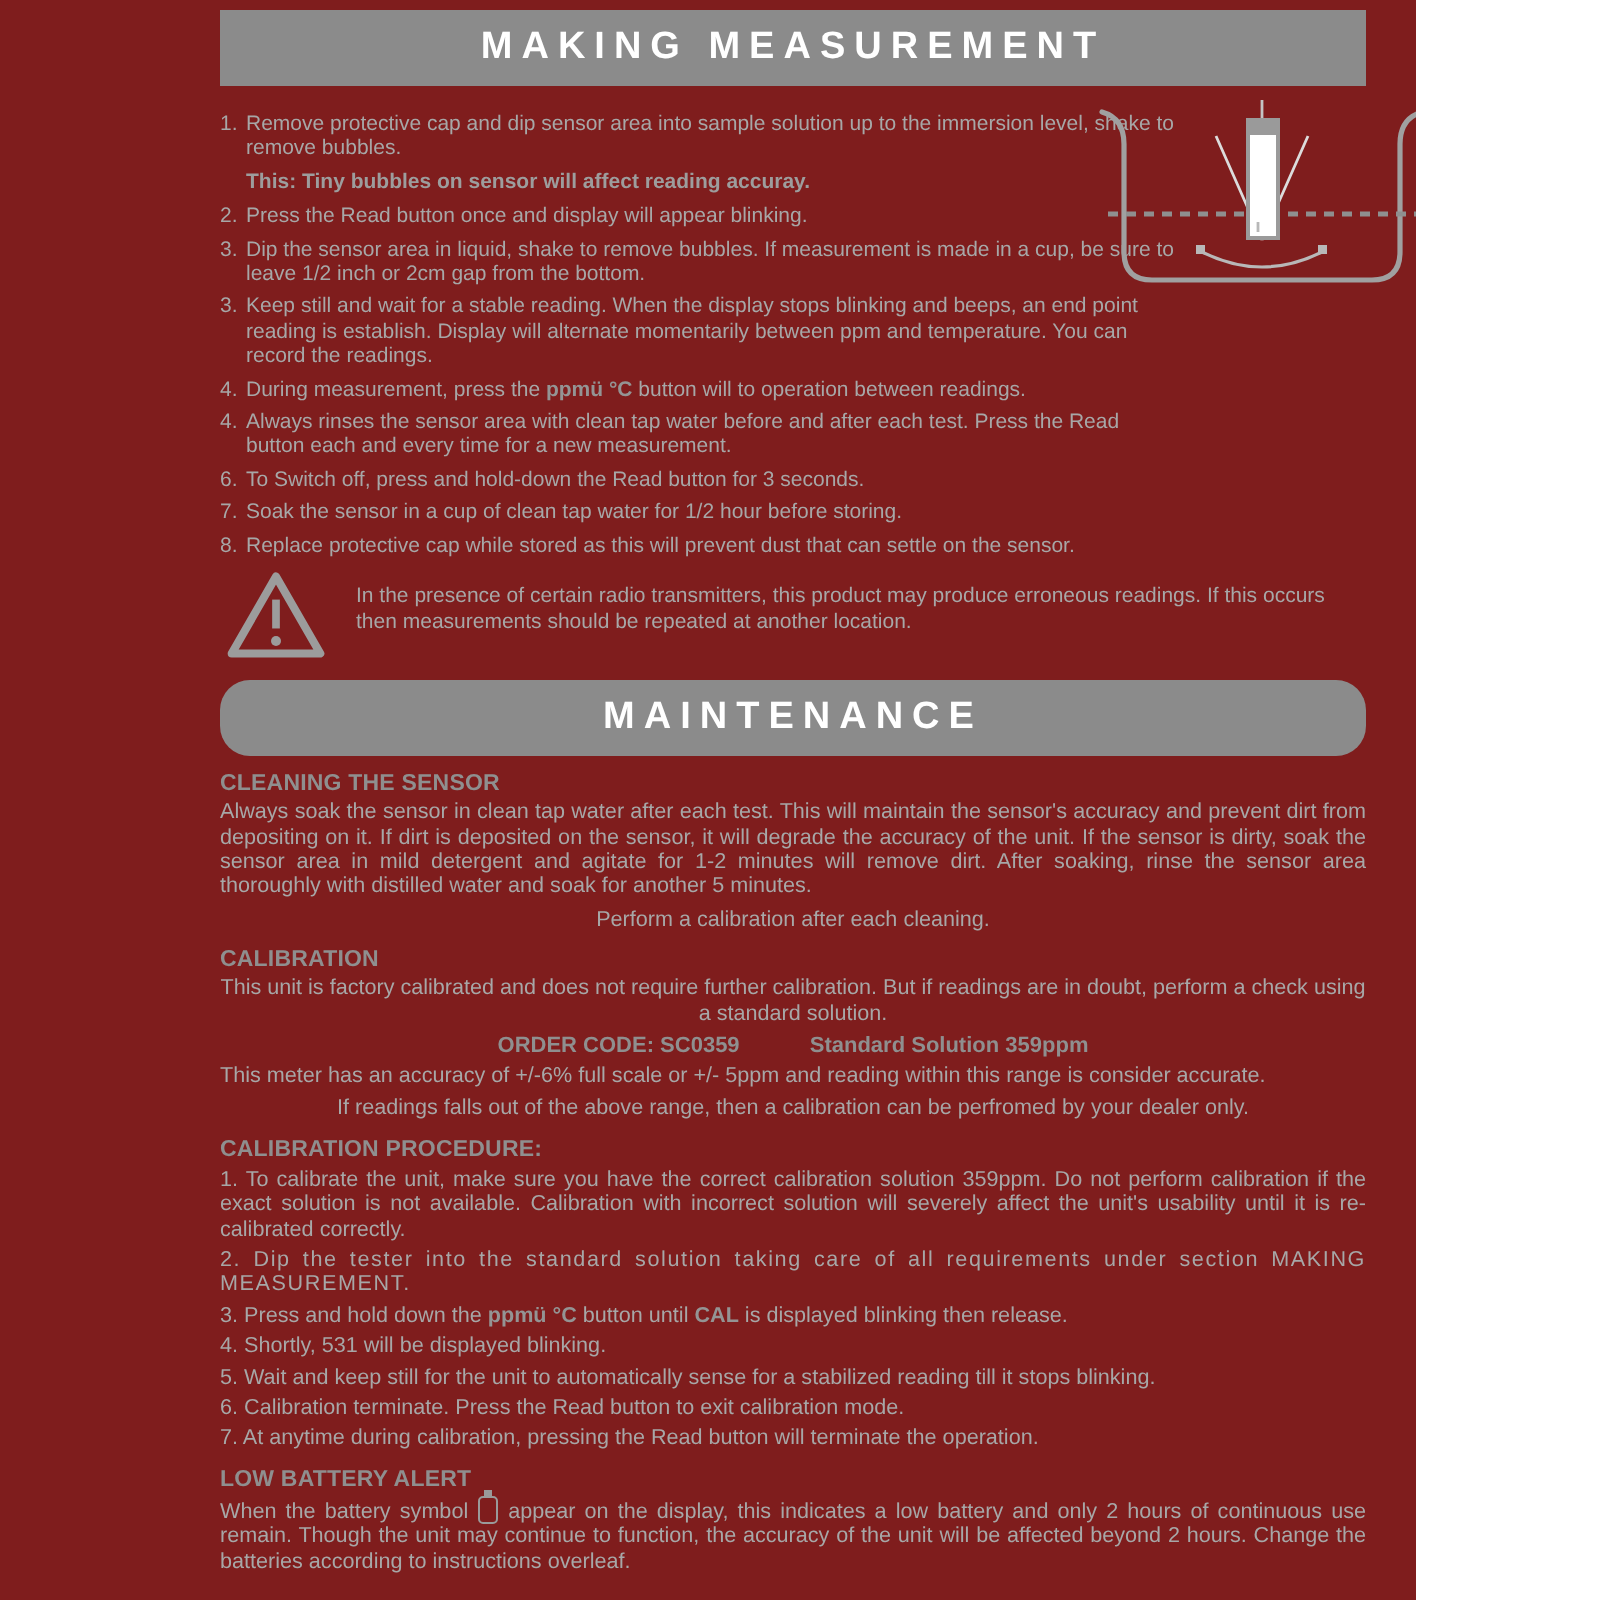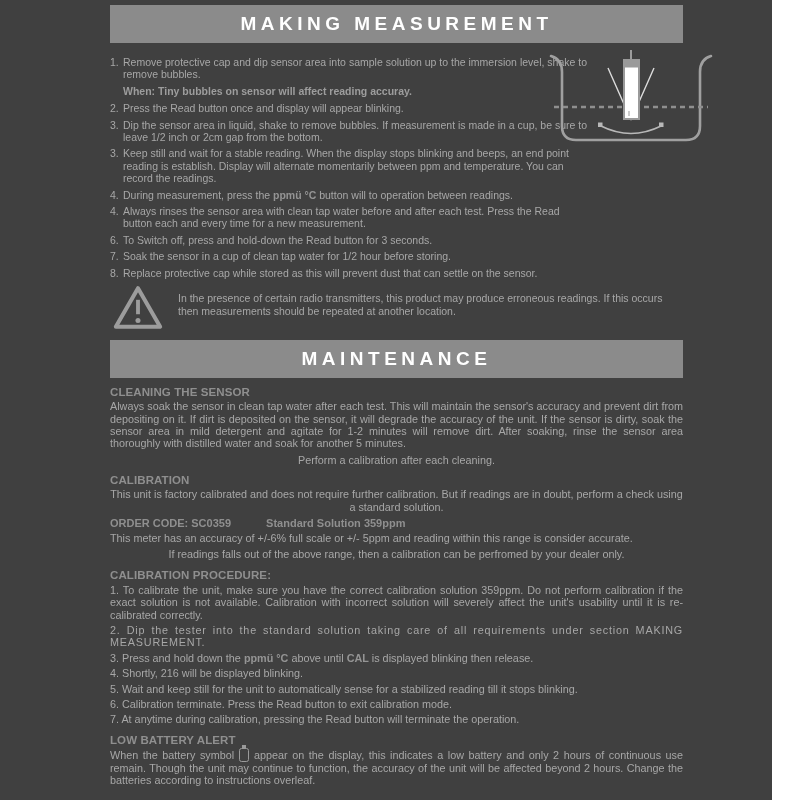--- a/index.html
+++ b/index.html
@@ -1,32 +1,32 @@
 <!DOCTYPE html>
 <html><head>
 <meta charset="utf-8">
 <style>
   * { margin:0; padding:0; box-sizing:border-box; }
   html,body { background:#ffffff; }
   .page {
     position:relative;
-    width:772px; height:800px;
-    background:#404040;
+    width:708px; height:800px;
+    background:#7f1d1d;
     font-family:"Liberation Sans", sans-serif;
     overflow:hidden;
   }
   .content { position:relative; margin-left:110px; width:573px; }
 
   .section-bar {
     background:#8b8b8b;
     height:38px;
     display:flex; align-items:center; justify-content:center;
   }
   .bar1 { margin-top:5px; }
-  .bar2 { margin-top:9px; }
+  .bar2 { margin-top:9px;border-radius:15px; }
   .section-bar .bar-title {
     color:#ffffff;
     font-size:19px;
     font-weight:bold;
     letter-spacing:4.5px;
     white-space:nowrap;
   }
 
   
   .instr-list { margin-top:13px; color:#a7a7a7; font-size:10.5px; line-height:12.4px; }
@@ -49,21 +49,21 @@
   .m-heading {
     margin-top:8px;
     font-size:11.5px; font-weight:bold; color:#8f8f8f; letter-spacing:0.1px;
   }
   .m-para {
     margin-top:2px; margin-bottom:4px;
     color:#a7a7a7; font-size:10.8px; line-height:12.4px;
     text-align:justify;
   }
   .m-para.nj { text-align:center; }
-  .order-line { margin-top:3px; margin-bottom:3px; font-size:11px; font-weight:bold; color:#8f8f8f; }
+  .order-line { margin-top:3px; margin-bottom:3px; font-size:11px; font-weight:bold; color:#8f8f8f;text-align:center; }
   .order-line .sol { margin-left:32px; }
   .step { margin-top:3px; color:#a7a7a7; font-size:10.8px; line-height:12.4px; text-align:justify; }
   .step.spread { letter-spacing:0.8px; }
 
   .battery-icon {
     display:inline-block;
     width:10px; height:14px;
     border:1.6px solid #9a9a9a;
     border-radius:2.5px;
     position:relative;
@@ -96,21 +96,21 @@
     <div class="section-bar bar1">
       <span class="bar-title">MAKING MEASUREMENT</span>
     </div>
 
     <div class="instr-list">
       <div class="instr-item">
         <span class="num">1.</span>
         <span class="txt">Remove protective cap and dip sensor area into sample solution up to the immersion level, shake to remove bubbles.</span>
       </div>
       <div class="note-line">
-        <span>When:</span>
+        <span>This:</span>
         <span>Tiny bubbles on sensor will affect reading accuray.</span>
       </div>
       <div class="instr-item">
         <span class="num">2.</span>
         <span class="txt">Press the Read button once and display will appear blinking.</span>
       </div>
       <div class="instr-item">
         <span class="num">3.</span>
         <span class="txt">Dip the sensor area in liquid, shake to remove bubbles.  If measurement is made in a cup, be sure to leave 1/2 inch or 2cm gap from the bottom.</span>
       </div>
@@ -163,22 +163,22 @@
     <div class="order-line">
       <span>ORDER CODE: SC0359</span>
       <span class="sol">Standard Solution 359ppm</span>
     </div>
     <div class="m-para">This meter has an accuracy of +/-6% full scale or  +/- 5ppm and reading within this range is consider accurate.</div>
     <div class="m-para nj">If readings falls out of the above range, then a calibration can be perfromed by your dealer only.</div>
 
     <div class="m-heading">CALIBRATION PROCEDURE:</div>
     <div class="step"><span>1.</span> <span>To calibrate the unit, make sure you have the correct calibration solution 359ppm.  Do not perform calibration if the exact solution is not available.  Calibration with incorrect solution will severely affect the unit's usability until it is re-calibrated correctly.</span></div>
     <div class="step spread"><span>2.</span> <span>Dip the tester into the standard solution taking care of all requirements under section MAKING MEASUREMENT.</span></div>
-    <div class="step nj"><span>3.</span> <span>Press and hold down the </span><span class="b">ppmü °C</span><span> above until </span><span class="b">CAL</span><span> is displayed blinking then release.</span></div>
-    <div class="step"><span>4.</span> <span>Shortly, 216 will be displayed blinking.</span></div>
+    <div class="step nj"><span>3.</span> <span>Press and hold down the </span><span class="b">ppmü °C</span><span> button until </span><span class="b">CAL</span><span> is displayed blinking then release.</span></div>
+    <div class="step"><span>4.</span> <span>Shortly, 531 will be displayed blinking.</span></div>
     <div class="step"><span>5.</span> <span>Wait and keep still for the unit to automatically sense for a stabilized reading till it stops blinking.</span></div>
     <div class="step"><span>6.</span> <span>Calibration terminate.  Press the Read button to exit calibration mode.</span></div>
     <div class="step"><span>7.</span> <span>At anytime during calibration, pressing the Read button will terminate the operation.</span></div>
 
     <div class="m-heading">LOW BATTERY ALERT</div>
     <div class="m-para">
       <span>When the battery symbol</span><span class="battery-icon"></span><span>appear on the display, this indicates a low battery and only 2 hours of continuous use remain.  Though the unit may continue to function, the accuracy of the unit will be affected beyond 2 hours.  Change the batteries according to instructions overleaf.</span>
     </div>
   </div>
 

